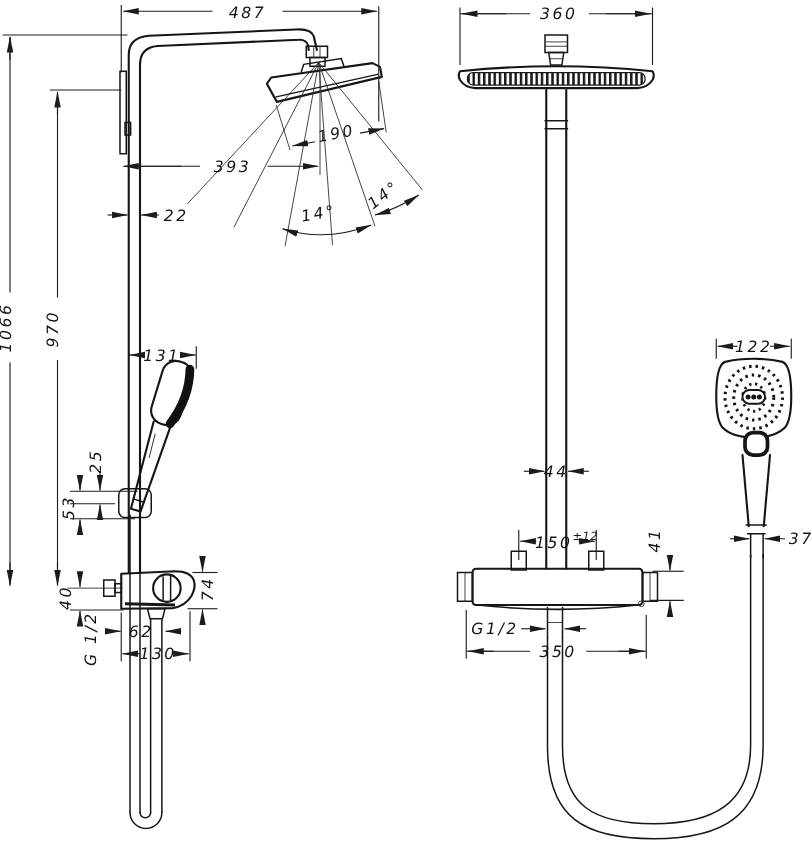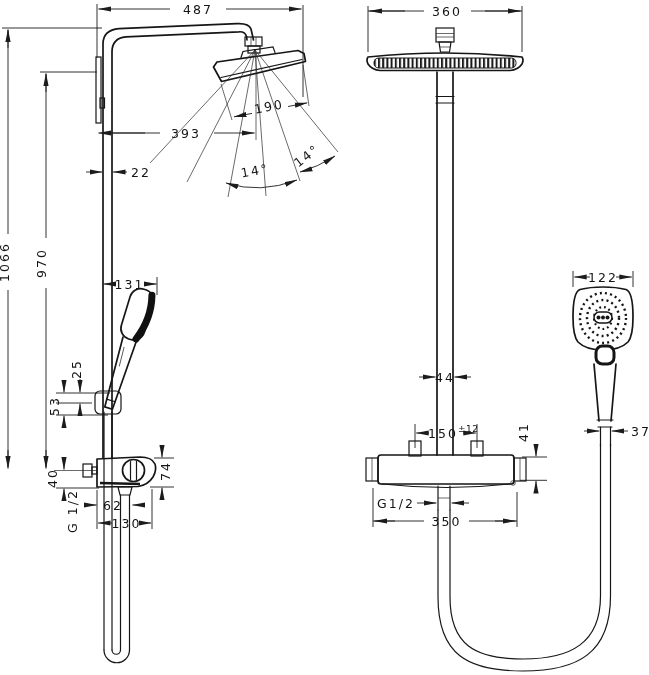--- a/index.html
+++ b/index.html
@@ -1,16 +1,16 @@
 <!DOCTYPE html>
 <html><head>
 <meta charset="utf-8">
 <style>
   html,body{margin:0;padding:0;background:#ffffff;}
-  .page{width:649px;height:675px;background:#fff;position:relative;overflow:hidden;}
+  .page{width:649px;height:675px;background:#fff;position:relative;overflow:hidden;font-style:italic;}
   svg{display:block;}
   .t{font-family:"DejaVu Sans","Liberation Sans",sans-serif;font-size:12.5px;fill:#141414;letter-spacing:2px;}
   .ts{font-family:"DejaVu Sans","Liberation Sans",sans-serif;font-size:9px;fill:#141414;letter-spacing:0.5px;}
   .prod{stroke:#161616;stroke-width:1.7;fill:none;stroke-linecap:round;stroke-linejoin:round;}
   .med{stroke:#161616;stroke-width:1.2;fill:none;stroke-linecap:round;}
   .dim{stroke:#1c1c1c;stroke-width:0.9;fill:none;}
   .thin{stroke:#2a2a2a;stroke-width:0.7;fill:none;}
   .blk{fill:#161616;stroke:none;}
 </style>
 </head>

